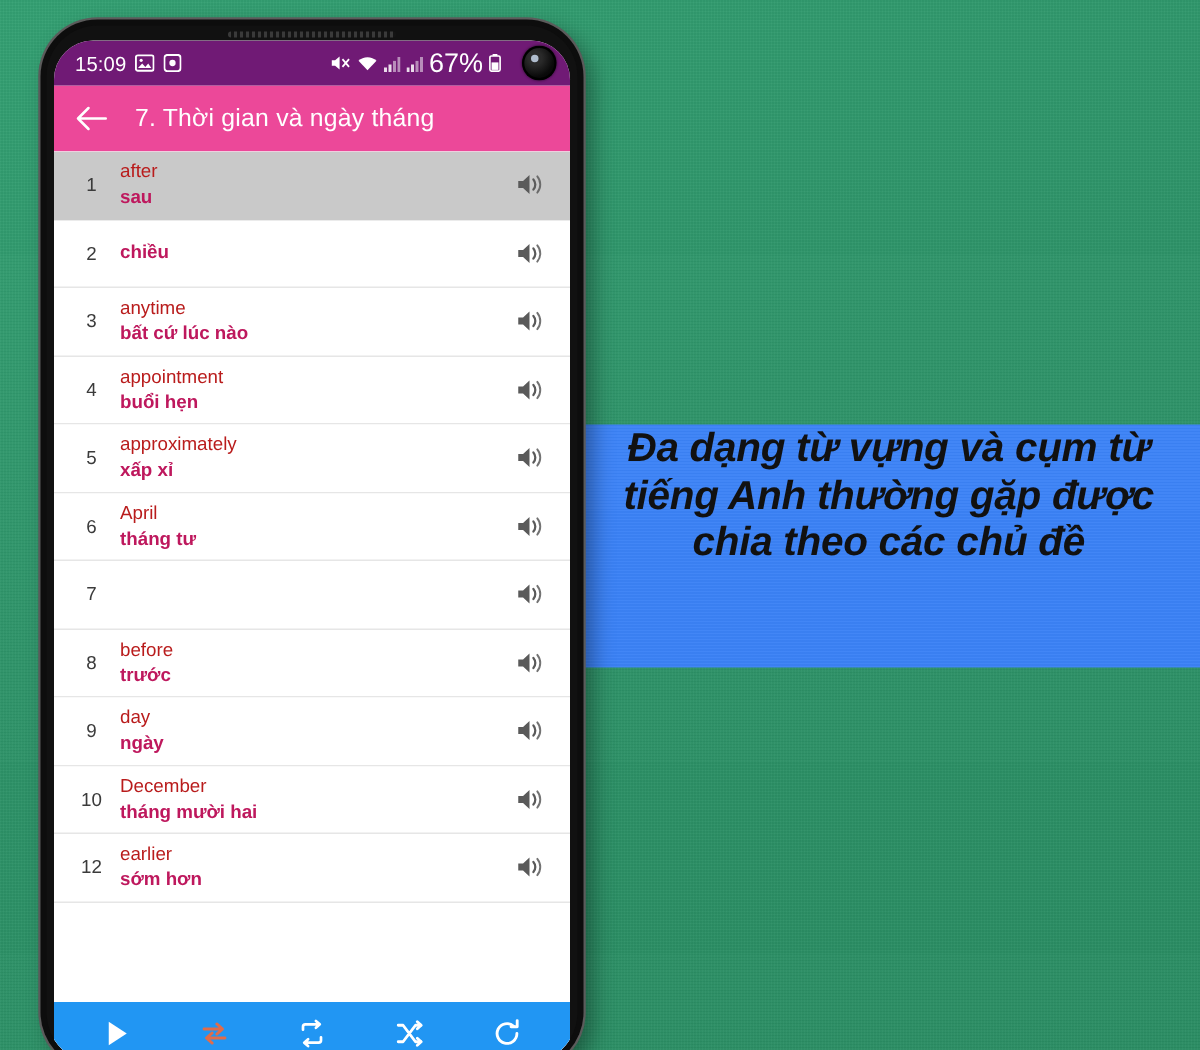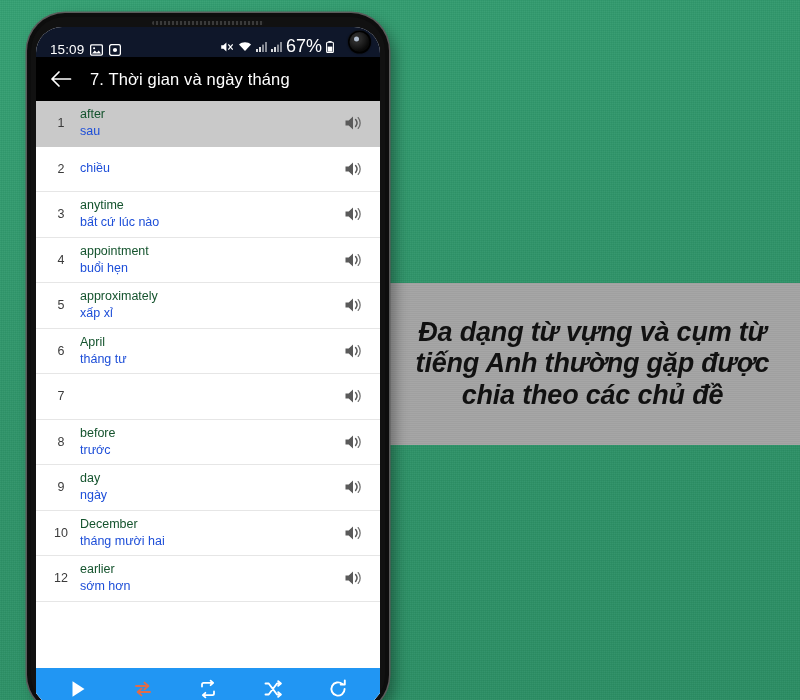--- a/index.html
+++ b/index.html
@@ -16,23 +16,23 @@
     background:
       repeating-linear-gradient(0deg, rgba(255,255,255,.025) 0 1px, rgba(0,0,0,.02) 1px 2px),
       repeating-linear-gradient(90deg, rgba(255,255,255,.02) 0 1px, rgba(0,0,0,.018) 1px 2px),
       linear-gradient(160deg,#34a173 0%, #2e9469 45%, #2a8d63 100%);
   }
 
   
   #caption-band {
     position:absolute;
     left:385px; top:283px; width:415px; height:162px;
-    background:#a3a3a3;
+    background:#3b82f6;
     box-shadow: inset 0 0 0 0 rgba(0,0,0,0);
-    display:flex; align-items:center; justify-content:center;
+    display:flex; justify-content:center;
     z-index:5;
   }
   #caption-band::after{
     content:""; position:absolute; inset:0;
     background:
       repeating-linear-gradient(0deg, rgba(255,255,255,.035) 0 1px, rgba(0,0,0,.02) 1px 2px);
     pointer-events:none;
   }
   #caption-text {
     position:relative; z-index:2;
@@ -76,23 +76,23 @@
     width:100%; height:100%;
     background:#ffffff;
     border-radius:26px 26px 0 0;
     overflow:hidden;
     display:flex; flex-direction:column;
   }
 
   
   #status-bar {
     height:30px; flex:0 0 30px;
-    background:#0f172a;
+    background:#701a75;
     color:#fff;
-    display:flex; align-items:flex-end;
+    display:flex; align-items:center;
     padding:0 12px 0 14px;
     font-size:13px;
     position:relative;
   }
   .sb-left { display:flex; align-items:center; gap:6px; }
   #status-time { font-size:13.5px; letter-spacing:.1px; }
   .sb-ico { display:inline-flex; align-items:center; }
   .sb-right {
     margin-left:auto; display:flex; align-items:center; gap:4px;
     padding-right:34px; font-size:18px;
@@ -105,21 +105,21 @@
   }
   #camera-hole::after{
     content:""; position:absolute; left:6px; top:6px;
     width:5px; height:5px; border-radius:50%;
     background:rgba(200,215,235,.85);
   }
 
   
   #app-bar {
     height:44px; flex:0 0 44px;
-    background:#000000;
+    background:#ec4899;
     display:flex; align-items:center;
     padding:0 12px 0 12px; gap:16px;
     color:#fff;
   }
   #back-button {
     width:26px; height:26px;
     display:flex; align-items:center; justify-content:center;
     cursor:pointer; flex:0 0 26px;
   }
   #app-title {
@@ -143,26 +143,26 @@
     cursor:pointer;
   }
   .word-row.selected { background:#c9c9c9; border-bottom-color:#c9c9c9; }
   .row-index {
     width:30px; flex:0 0 30px;
     text-align:center;
     font-size:12.5px; color:#3b3b3b;
   }
   .row-texts { flex:1 1 auto; min-width:0; padding-left:4px; }
   .row-en {
-    font-size:12.5px; color:#14532d; line-height:1.38;
+    font-size:12.5px; color:#b91c1c; line-height:1.38;
     white-space:nowrap; overflow:hidden; text-overflow:clip;
   }
   .row-vi {
-    font-size:12.5px; color:#1d4ed8; line-height:1.38;
-    white-space:nowrap; overflow:hidden; text-overflow:clip;
+    font-size:12.5px; color:#be185d; line-height:1.38;
+    white-space:nowrap; overflow:hidden; text-overflow:clip;font-weight:bold;
   }
   .row-speaker {
     width:26px; flex:0 0 26px;
     display:flex; align-items:center; justify-content:center;
     cursor:pointer;
   }
 
   
   #bottom-toolbar {
     position:absolute; left:0; right:0; bottom:0;

